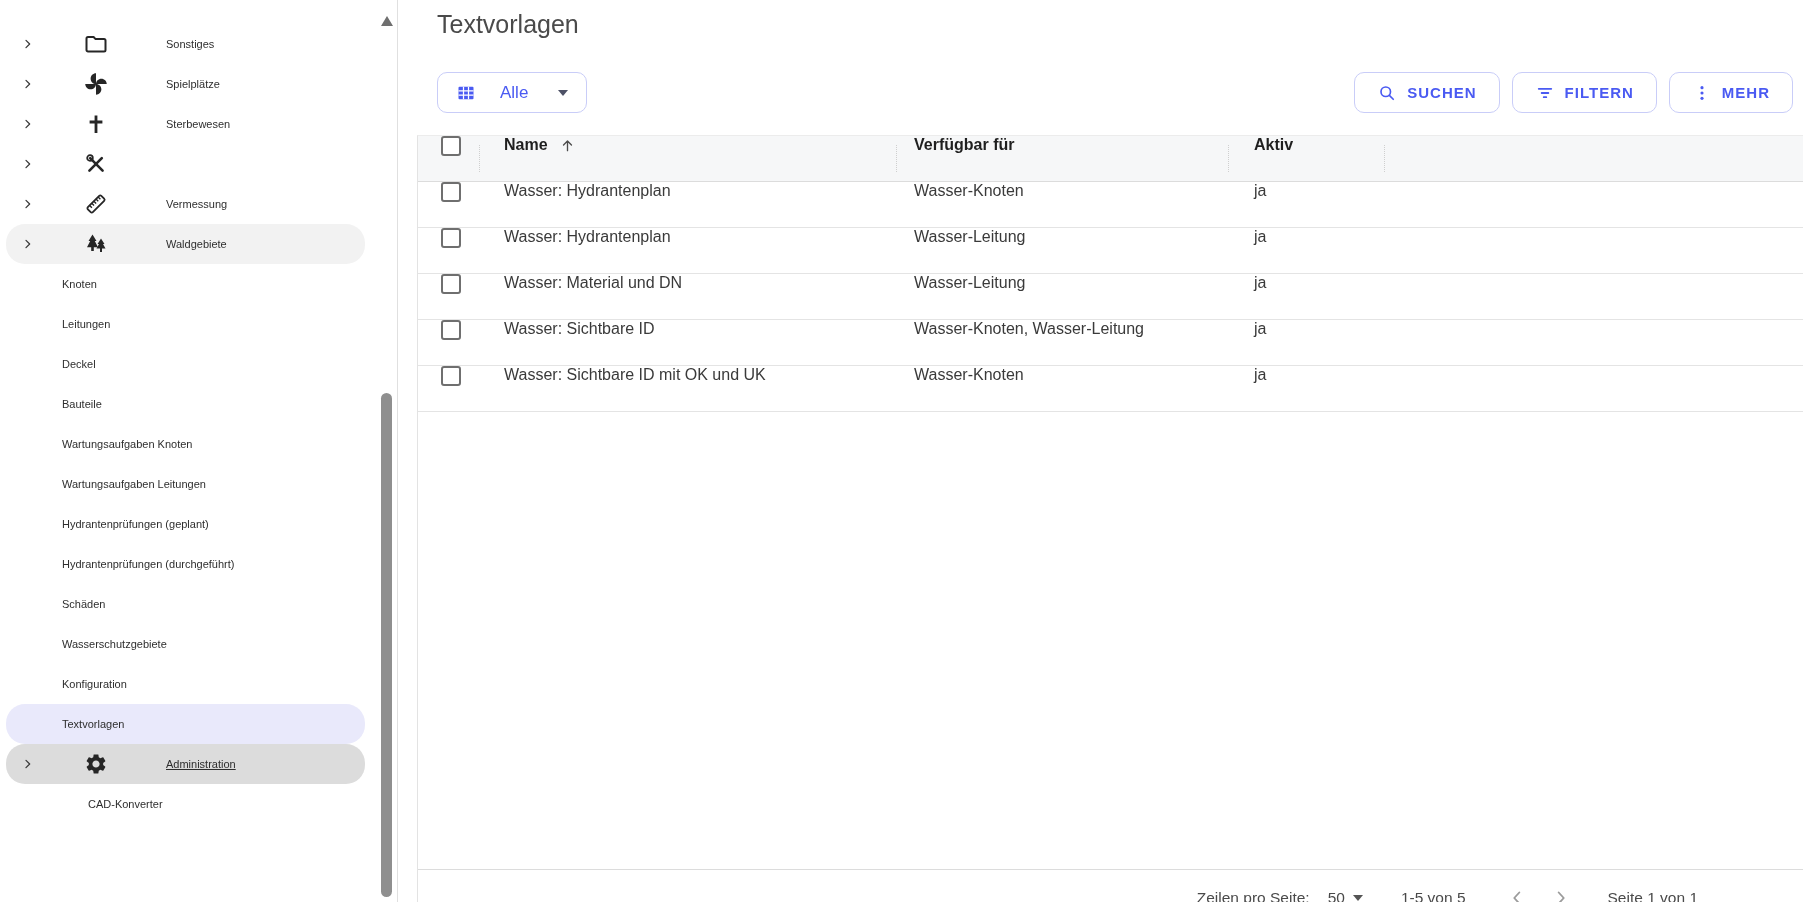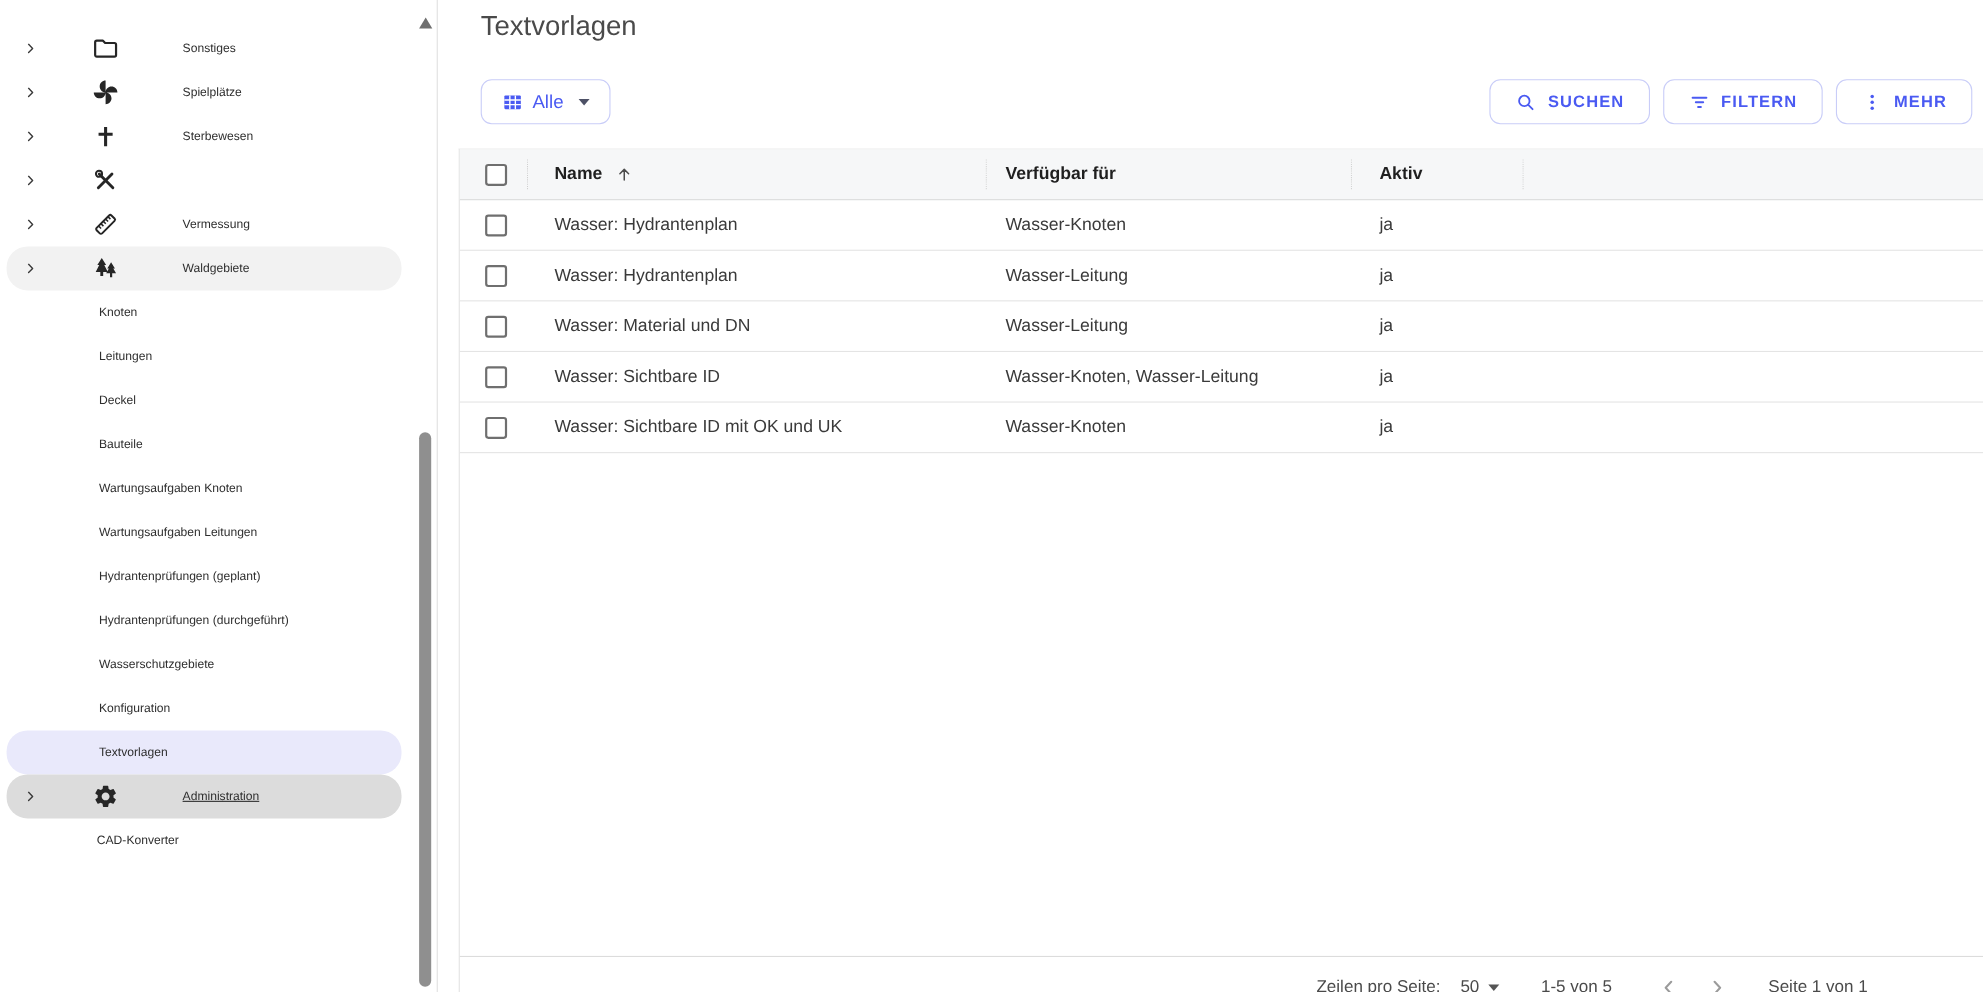--- a/index.html
+++ b/index.html
@@ -22,48 +22,48 @@
   .s-row{display:flex;align-items:center;min-height:40px;margin:0 32px 0 6px;border-radius:19px;
          font-size:11px;color:#2e2e2e;cursor:pointer;gap:40px;}
   .s-row.l0{padding-left:14px;}
   .s-row.l1{padding-left:56px;}
   .s-row.l0.bare{padding-left:82px;}
   .chev{width:16px;height:16px;flex:none;}
   .s-icon{width:24px;height:24px;flex:none;margin-left:8px;}
   .s-label{line-height:28px;padding:6px 0;}
   .l0 .s-label{margin-left:18px;max-width:190px;}
   .l0.bare .s-label{margin-left:0;}
-  .l1 .s-label{max-width:250px;margin-left:28px;}
+  .l1 .s-label{max-width:250px;}
   .s-row.hover{background:var(--sidebar-hover-bg);}
   .s-row.selected{background:var(--sidebar-selected-bg);}
   .s-row.active{background:var(--sidebar-active-bg);text-decoration:underline;}
   .up-arrow{position:absolute;left:381px;top:16px;width:0;height:0;
             border-left:6px solid transparent;border-right:6px solid transparent;
             border-bottom:10px solid #6f6f6f;}
   .thumb{position:absolute;left:381px;top:393px;width:11px;height:504px;border-radius:6px;background:#8f8f8f;}
 
   
   .main{position:absolute;left:398px;top:0;right:0;bottom:0;}
   .page-title{position:absolute;left:39px;top:10px;font-size:25px;font-weight:400;color:#4a4a4a;margin:0;}
   .btn{box-sizing:border-box;height:41px;border:1px solid var(--accent-border);border-radius:10px;
        background:#fff;color:var(--accent);display:flex;align-items:center;cursor:pointer;
        font-family:"Liberation Sans",sans-serif;}
-  .view-btn{position:absolute;left:39px;top:72px;padding:0 18px;font-size:17px;gap:8px;}
+  .view-btn{position:absolute;left:39px;top:72px;padding:0 18px;font-size:17px;gap:24px;}
   .caret{width:0;height:0;border-left:5.5px solid transparent;border-right:5.5px solid transparent;
          border-top:6.5px solid #4d5166;margin-left:6px;}
   .actions{position:absolute;top:72px;right:10px;display:flex;gap:12px;justify-content:center;}
   .action-btn{padding:0 22px;font-size:15px;font-weight:bold;letter-spacing:1px;gap:10px;}
 
   
   .paper{position:absolute;left:19px;top:135px;right:0;bottom:0;
          border-left:1px solid #e3e3e3;border-top:1px solid #ececec;}
   .trow{display:grid;grid-template-columns:61px 417px 332px 156px 1fr;align-items:stretch;
         height:45px;border-bottom:1px solid var(--row-border);font-size:16px;color:#3a3a3a;}
   .thead{background:var(--table-header-bg);font-weight:bold;color:#1f1f1f;border-bottom:1px solid #dcdcdc;}
-  .cell{position:relative;display:flex;align-items:center;overflow:hidden;white-space:nowrap;}
+  .cell{position:relative;display:flex;align-items:flex-start;overflow:hidden;white-space:nowrap;}
   .c-cb{padding-left:23px;}
   .c-name{padding-left:25px;}
   .c-verf{padding-left:18px;}
   .c-aktiv{padding-left:26px;}
   .thead .cell.sep::before{content:"";position:absolute;left:0;top:9px;bottom:9px;width:0;
         border-left:1px dotted #cfcfcf;}
   .cbx{box-sizing:border-box;width:20px;height:20px;border:2px solid #6f6f6f;border-radius:3px;background:#fff;flex:none;}
   .sort-arrow{margin-left:10px;}
 
   
@@ -161,20 +161,23 @@
           <span class="s-label">Wartungsaufgaben Knoten</span>
         </div>
         <div class="s-row l1">
           <span class="s-label">Wartungsaufgaben Leitungen</span>
         </div>
         <div class="s-row l1">
           <span class="s-label">Hydrantenprüfungen (geplant)</span>
         </div>
         <div class="s-row l1">
           <span class="s-label">Hydrantenprüfungen (durchgeführt)</span>
+        </div>
+        <div class="s-row l1">
+          <span class="s-label">Schäden</span>
         </div>
         <div class="s-row l1">
           <span class="s-label">Wasserschutzgebiete</span>
         </div>
         <div class="s-row l1">
           <span class="s-label">Konfiguration</span>
         </div>
         <div class="s-row l1 selected">
           <span class="s-label">Textvorlagen</span>
         </div>

